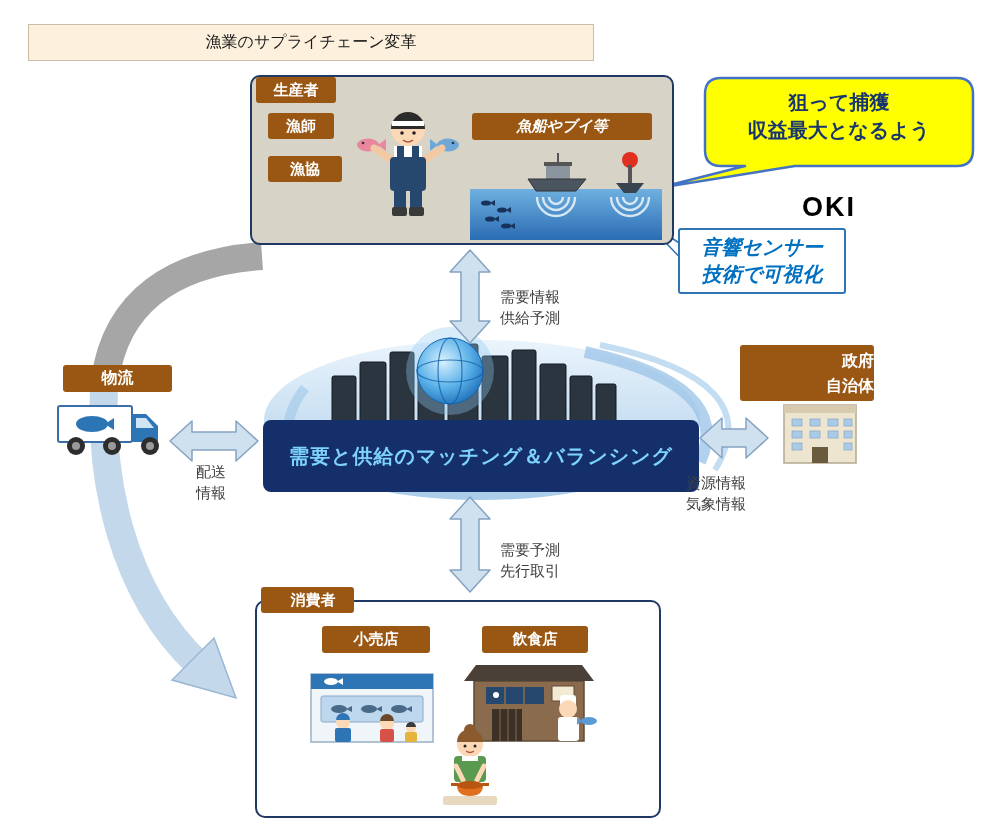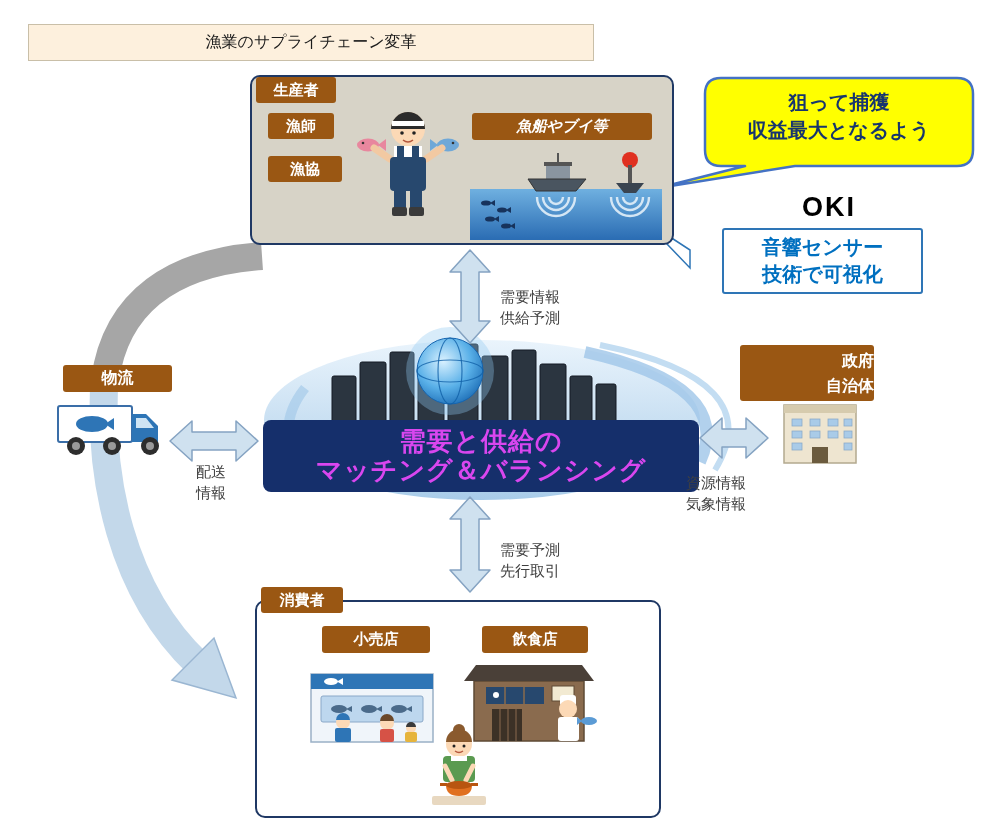--- a/index.html
+++ b/index.html
@@ -1,26 +1,26 @@
 <!DOCTYPE html>
 <html><head>
 <meta charset="utf-8">
 <style>
   html,body{margin:0;padding:0;background:#fff;font-family:"Liberation Sans",sans-serif;}
   #canvas{position:relative;width:1000px;height:834px;background:#fff;overflow:hidden;}
   .abs{position:absolute;}
-  .z3{z-index:3;}
+  .z3{z-index:3;padding-left:11px;}
   .tag{background:#9a5713;color:#fff;font-weight:bold;display:flex;align-items:center;justify-content:center;border-radius:3px;font-size:15px;z-index:2;}
   .tag2{background:#9a5713;color:#fff;font-weight:bold;display:flex;flex-direction:column;align-items:flex-end;justify-content:center;border-radius:3px;font-size:16px;line-height:25px;z-index:2;}
   .panel{border:2px solid #1f3864;border-radius:10px;z-index:1;box-sizing:border-box;}
   .flow-label{color:#404040;font-weight:normal;font-size:15px;line-height:21px;z-index:2;}
   .bglayer{position:absolute;left:0;top:0;z-index:1;}
   .callout-text{color:#17356e;font-weight:bold;font-size:20px;line-height:28px;text-align:center;z-index:2;}
   .sensor-box{background:#fff;border:2px solid #2e75b6;border-radius:3px;color:#0070c0;font-weight:bold;font-size:20px;line-height:27px;display:flex;flex-direction:column;align-items:center;justify-content:center;z-index:2;box-sizing:border-box;}
-  .hub-box{background:#152f6b;border-radius:8px;color:#d946ef;font-weight:bold;font-size:26px;line-height:29px;display:flex;flex-direction:column;align-items:center;justify-content:center;z-index:2;letter-spacing:1px;}
+  .hub-box{background:#152f6b;border-radius:8px;color:#7dd3fc;font-weight:bold;font-size:20px;line-height:29px;display:flex;flex-direction:row;align-items:center;justify-content:center;z-index:2;letter-spacing:1px;}
   .banner{background:#fdf0dd;border:1px solid #c9bfa8;display:flex;align-items:center;justify-content:center;font-size:16px;color:#1a1a1a;z-index:2;box-sizing:border-box;}
   .oki{font-size:27px;font-weight:bold;color:#000;letter-spacing:2px;z-index:2;}
   .illus{z-index:2;}
 </style>
 </head>
 <body>
 
 <div id="canvas">
 
   <svg class="bglayer" width="1000" height="834" viewBox="0 0 1000 834">
@@ -169,21 +169,21 @@
 
   <div class="abs callout-text" style="left:705px;top:88px;width:268px;">
     <div>狙って捕獲</div>
     <div>収益最大となるよう</div>
   </div>
 
   <div class="abs oki" style="left:802px;top:192px;">
     <span>OKI</span>
   </div>
 
-  <div class="abs sensor-box" style="left:722px;top:228px;width:201px;height:66px;">
+  <div class="abs sensor-box" style="left:678px;top:228px;width:168px;height:66px;font-style:italic;">
     <div>音響センサー</div>
     <div>技術で可視化</div>
   </div>
 
   <div class="abs flow-label" style="left:500px;top:286px;">
     <div>需要情報</div>
     <div>供給予測</div>
   </div>
 
   <div class="abs hub-box" style="left:263px;top:420px;width:436px;height:72px;">

